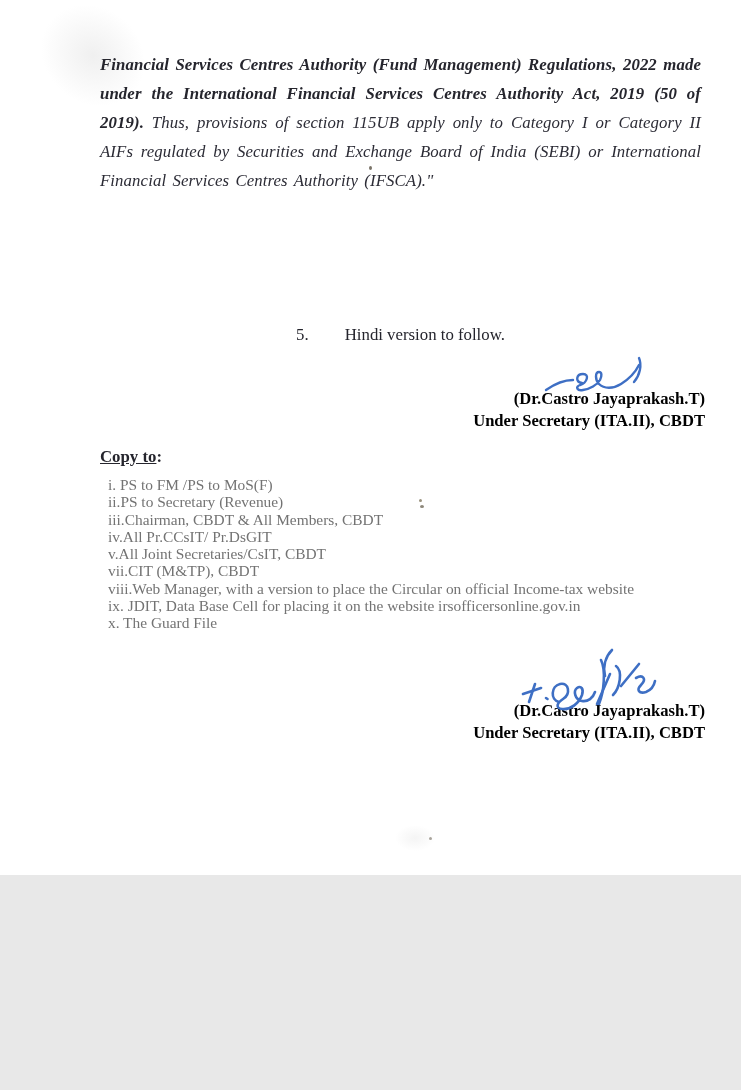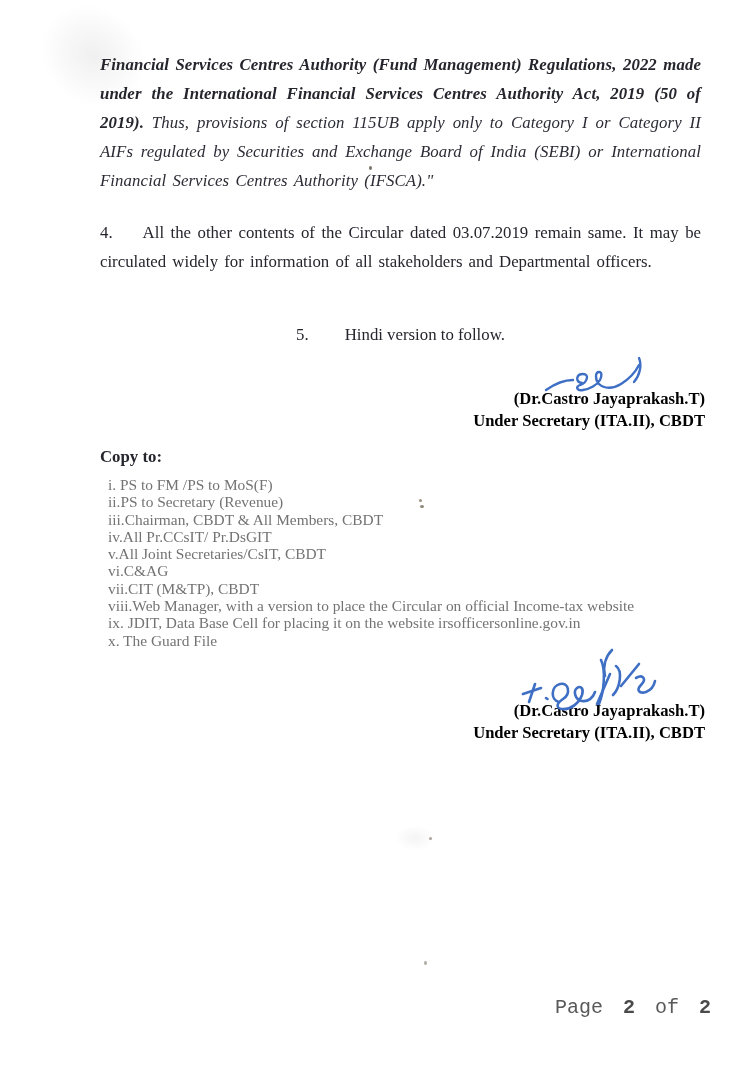--- a/index.html
+++ b/index.html
@@ -2,21 +2,21 @@
 <html><head>
 <meta charset="utf-8">
 <style>
   * { margin: 0; padding: 0; box-sizing: border-box; }
   html, body { background: #e8e8e8; }
   body { font-family: "Liberation Serif", serif; }
 
   .page {
     position: relative;
     width: 741px;
-    height: 1090px;
+    height: 875px;
     margin: 0 auto;
     background: #ffffff;
     overflow: hidden;
     color: #25252d;
   }
 
   
   .smudge {
     position: absolute;
     border-radius: 50%;
@@ -77,21 +77,21 @@
   .sig-svg.s1 { right: 45px; top: -32px; width: 118px; height: 42px; }
   .sig-svg.s2 { right: 40px; top: -62px; width: 150px; height: 78px; }
 
   
   .copy-heading {
     position: absolute;
     left: 100px; top: 447px;
     font-weight: bold;
     font-size: 16.8px;
   }
-  .copy-heading .ul { }
+  .copy-heading .ul { text-decoration: underline; }
   .copy-list {
     position: absolute;
     left: 108px; top: 476px;
     font-size: 15.4px;
     line-height: 17.3px;
     color: #737373;
     list-style: none;
   }
 
   
@@ -114,21 +114,20 @@
   <div class="smudge tl"></div>
   <div class="smudge mid"></div>
   <span class="speck" style="left:369px;top:166px;width:3px;height:4px;"></span>
   <span class="speck" style="left:419px;top:499px;width:3px;height:3px;background:#9a927e;"></span>
   <span class="speck" style="left:420px;top:505px;width:4px;height:3px;background:#8d877a;"></span>
   <span class="speck" style="left:429px;top:837px;width:3px;height:3px;background:#a9a49c;"></span>
   <span class="speck" style="left:424px;top:961px;width:3px;height:4px;background:#b0aba3;"></span>
 
   <p class="quote-para"><span class="bi">Financial Services Centres Authority (Fund Management) Regulations, 2022 made under the International Financial Services Centres Authority Act, 2019 (50 of 2019).</span><span class="it"> Thus, provisions of section 115UB apply only to Category I or Category II AIFs regulated by Securities and Exchange Board of India (SEBI) or International Financial Services Centres Authority (IFSCA)."</span></p>
 
-  <p class="num-para p4"><span>4.</span><span class="num-gap"></span><span>All the other contents of the Circular dated 03.07.2019 remain same. It may be circulated widely for information of all stakeholders and Departmental officers.</span></p>
 
   <p class="num-para p5"><span>5.</span><span class="num-gap wide"></span><span>Hindi version to follow.</span></p>
 
   <div class="sig-block first">
     <svg class="sig-svg s1" viewBox="0 0 118 42">
       <g fill="none" stroke="#3e6fc4" stroke-width="2.4" stroke-linecap="round" stroke-linejoin="round">
         <path d="M4,34 C14,27 24,24 31,24"></path>
         <path d="M40,27 c-7,-1 -6,-9 1,-9 c7,0 4,9 -3,11 c-5,2 -3,6 3,5 c7,-1 14,-5 17,-10 c2,-4 2,-8 -1,-8 c-4,0 -4,8 0,12 c5,5 14,5 22,0 c8,-5 15,-13 18,-19"></path>
         <path d="M97,2 c3,7 1,17 -5,24"></path>
       </g>
@@ -138,21 +137,20 @@
   </div>
 
   <div class="copy-heading"><span class="ul">Copy to</span><span>:</span></div>
 
   <ul class="copy-list">
     <li>i. PS to FM /PS to MoS(F)</li>
     <li>ii.PS to Secretary (Revenue)</li>
     <li>iii.Chairman, CBDT &amp; All Members, CBDT</li>
     <li>iv.All Pr.CCsIT/ Pr.DsGIT</li>
     <li>v.All Joint Secretaries/CsIT, CBDT</li>
-    <li>vi.C&amp;AG</li>
     <li>vii.CIT (M&amp;TP), CBDT</li>
     <li>viii.Web Manager, with a version to place the Circular on official Income-tax website</li>
     <li>ix. JDIT, Data Base Cell for placing it on the website irsofficersonline.gov.in</li>
     <li>x. The Guard File</li>
   </ul>
 
   <div class="sig-block second">
     <svg class="sig-svg s2" viewBox="0 0 150 78">
       <g fill="none" stroke="#3e6fc4" stroke-width="2.6" stroke-linecap="round" stroke-linejoin="round">
         <path d="M8,56 L26,50"></path>

